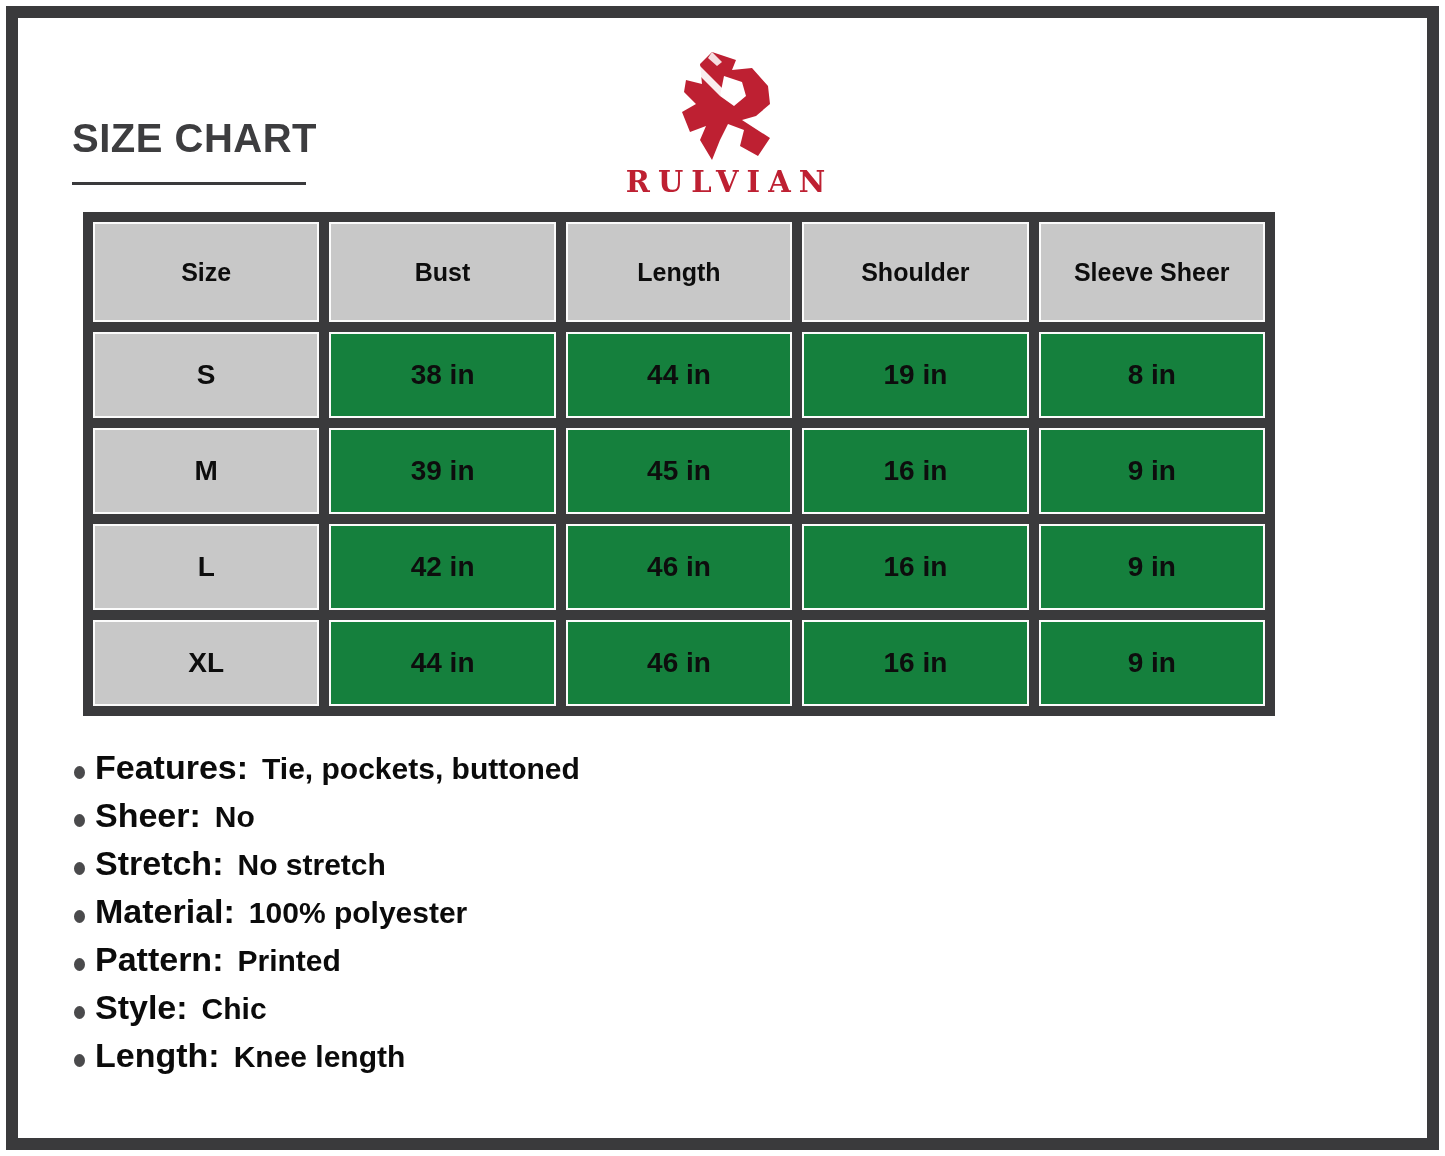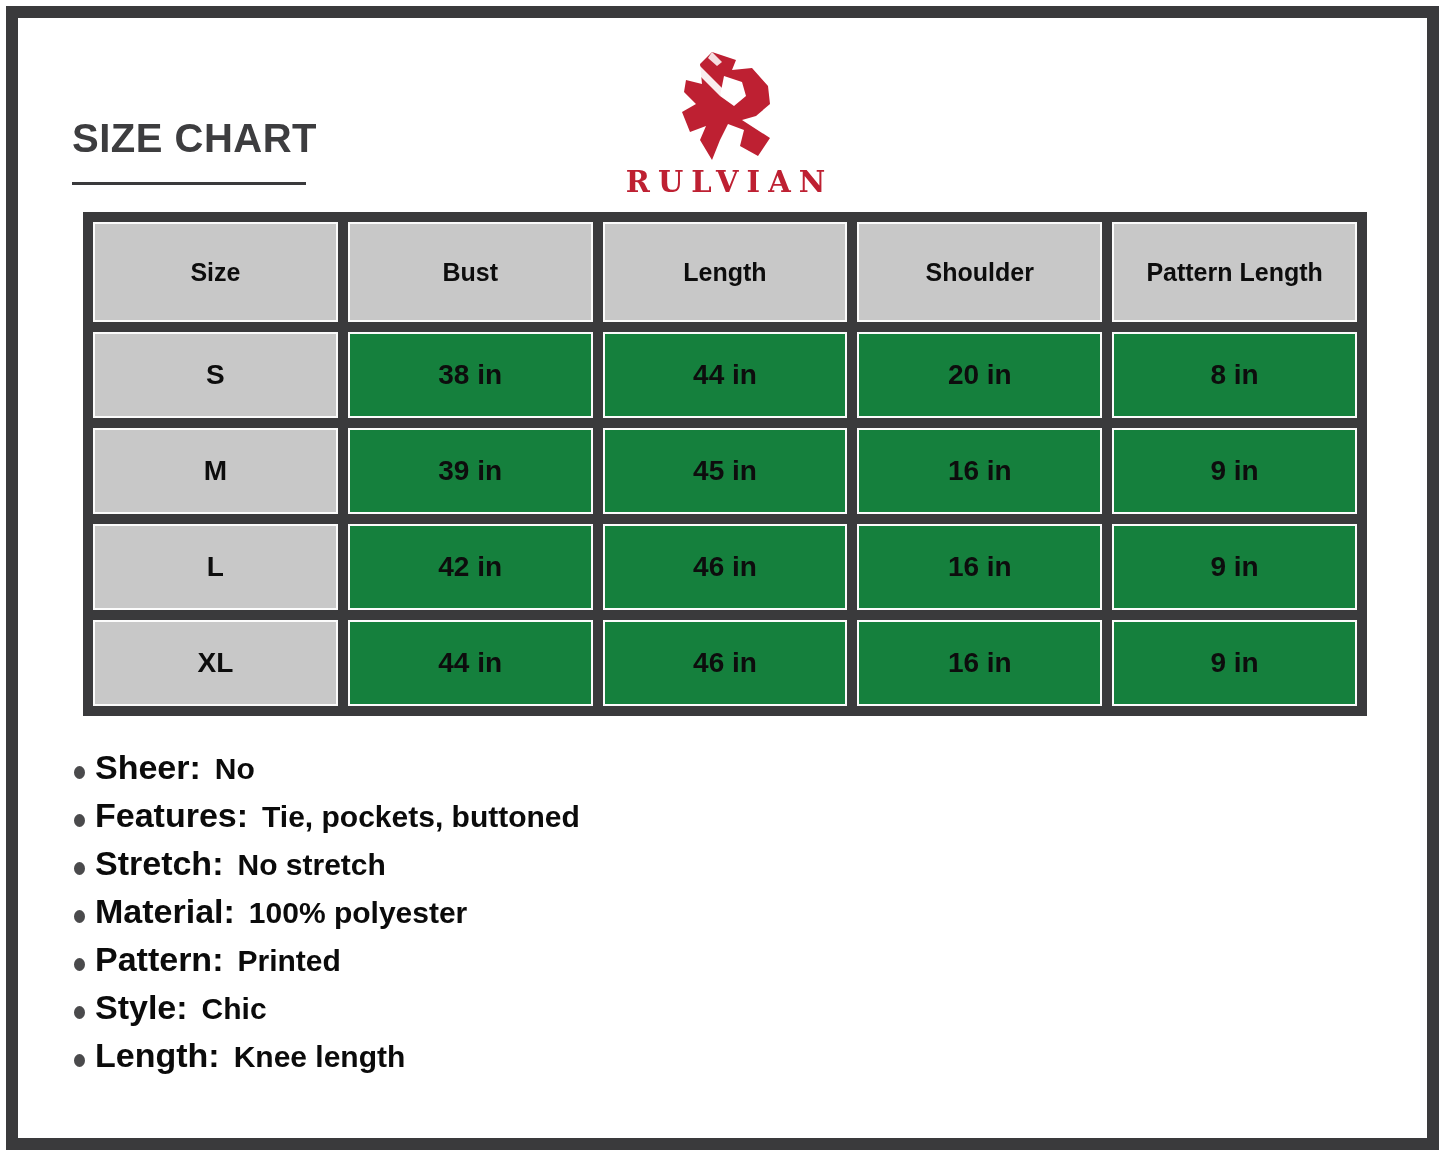--- a/index.html
+++ b/index.html
@@ -60,21 +60,21 @@
     font-weight: bold;
     font-size: 29px;
     letter-spacing: 8px;
     padding-left: 8px; 
     color: #be2032;
   }
   table.size-table {
     position: absolute;
     left: 83px;
     top: 212px;
-    width: 1284px;
+    width: 1192px;
     border-collapse: separate;
     border-spacing: 10px;
     background: #3a3a3c;
     table-layout: fixed;
   }
   .size-table th, .size-table td {
     border: 2px solid #fbfbfb;
     text-align: center;
     vertical-align: middle;
     color: #0d0d0d;
@@ -153,29 +153,29 @@
     <span class="brand-name">RULVIAN</span>
   </div>
 
   <table class="size-table">
     <thead>
       <tr>
         <th>Size</th>
         <th>Bust</th>
         <th>Length</th>
         <th>Shoulder</th>
-        <th>Pattern Length</th>
+        <th>Sleeve Sheer</th>
       </tr>
     </thead>
     <tbody>
       <tr>
         <td class="size-col">S</td>
         <td>38 in</td>
         <td>44 in</td>
-        <td>20 in</td>
+        <td>19 in</td>
         <td>8 in</td>
       </tr>
       <tr>
         <td class="size-col">M</td>
         <td>39 in</td>
         <td>45 in</td>
         <td>16 in</td>
         <td>9 in</td>
       </tr>
       <tr>
@@ -191,30 +191,30 @@
         <td>46 in</td>
         <td>16 in</td>
         <td>9 in</td>
       </tr>
     </tbody>
   </table>
 
   <ul class="details">
     <li>
       <span class="bullet"></span>
+      <span class="detail-label">Features:</span>
+      <span class="detail-value">Tie, pockets, buttoned</span>
+    </li>
+    <li>
+      <span class="bullet"></span>
       <span class="detail-label">Sheer:</span>
       <span class="detail-value">No</span>
     </li>
     <li>
       <span class="bullet"></span>
-      <span class="detail-label">Features:</span>
-      <span class="detail-value">Tie, pockets, buttoned</span>
-    </li>
-    <li>
-      <span class="bullet"></span>
       <span class="detail-label">Stretch:</span>
       <span class="detail-value">No stretch</span>
     </li>
     <li>
       <span class="bullet"></span>
       <span class="detail-label">Material:</span>
       <span class="detail-value">100% polyester</span>
     </li>
     <li>
       <span class="bullet"></span>

